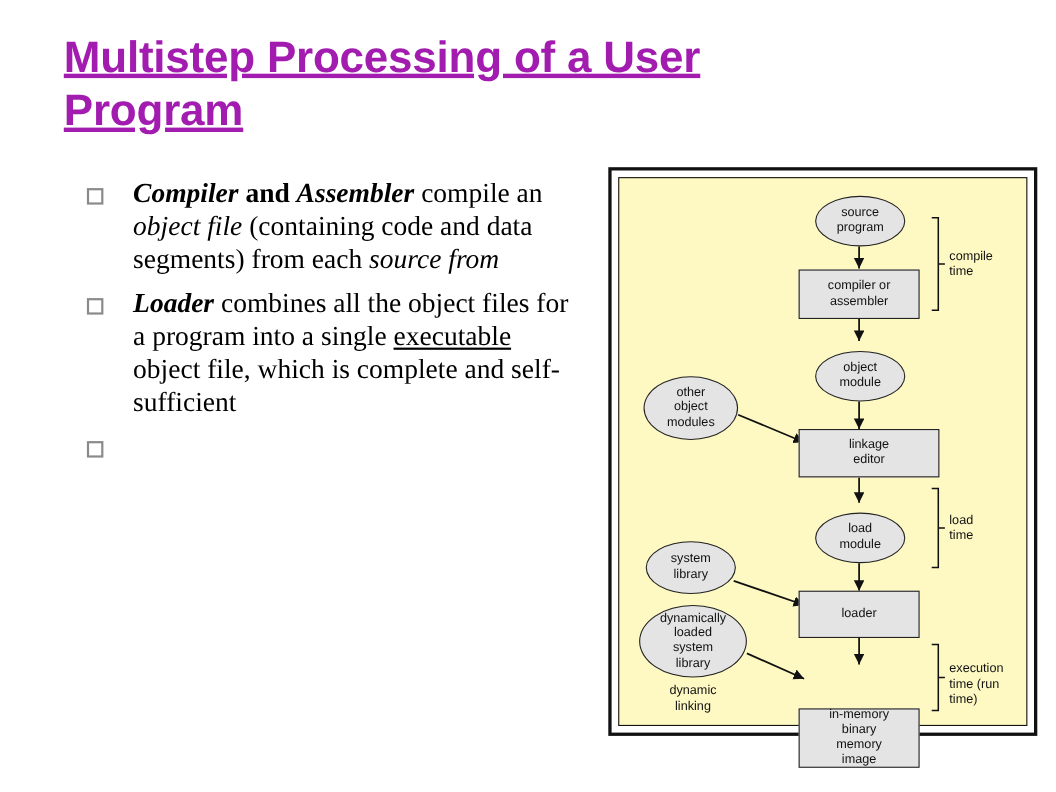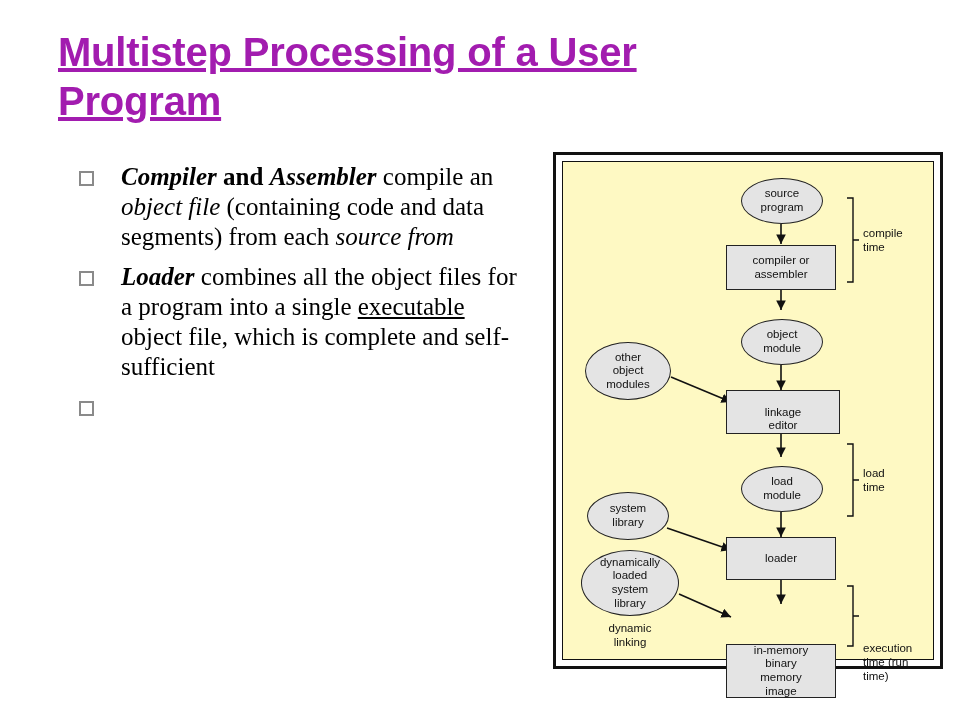--- a/index.html
+++ b/index.html
@@ -183,21 +183,21 @@
           <span style="white-space:pre-line">object
 module</span>
         </div>
 
       <div class="node ellipse" style="left:22px; top:180px; width:86px; height:58px;">
           <span style="white-space:pre-line">other
 object
 modules</span>
         </div>
 
-      <div class="node rect" style="left:163px; top:228px; width:114px; height:44px;align-items:flex-end;">
+      <div class="node rect" style="left:163px; top:228px; width:128px; height:44px;">
           <span style="white-space:pre-line">linkage
 editor</span>
         </div>
 
       <div class="node ellipse" style="left:178px; top:304px; width:82px; height:46px;">
           <span style="white-space:pre-line">load
 module</span>
         </div>
 
       <div class="node ellipse" style="left:24px; top:330px; width:82px; height:48px;">
@@ -220,21 +220,21 @@
           <span style="white-space:pre-line">in-memory
 binary
 memory
 image</span>
         </div>
 
       <div class="plain-label" style="left:300px; top:65px; width:70px; text-align:left; white-space:pre-line;">compile
 time</div>
       <div class="plain-label" style="left:300px; top:305px; width:70px; text-align:left; white-space:pre-line;">load
 time</div>
-      <div class="plain-label" style="left:300px; top:440px; width:72px; text-align:left; white-space:pre-line;margin-top:40px;">execution
+      <div class="plain-label" style="left:300px; top:440px; width:72px; text-align:left; white-space:pre-line;">execution
 time (run
 time)</div>
       <div class="plain-label" style="left:22px; top:460px; width:90px; white-space:pre-line;">dynamic
 linking</div>
 
     </div>
   </div>
 
 </div>
 

